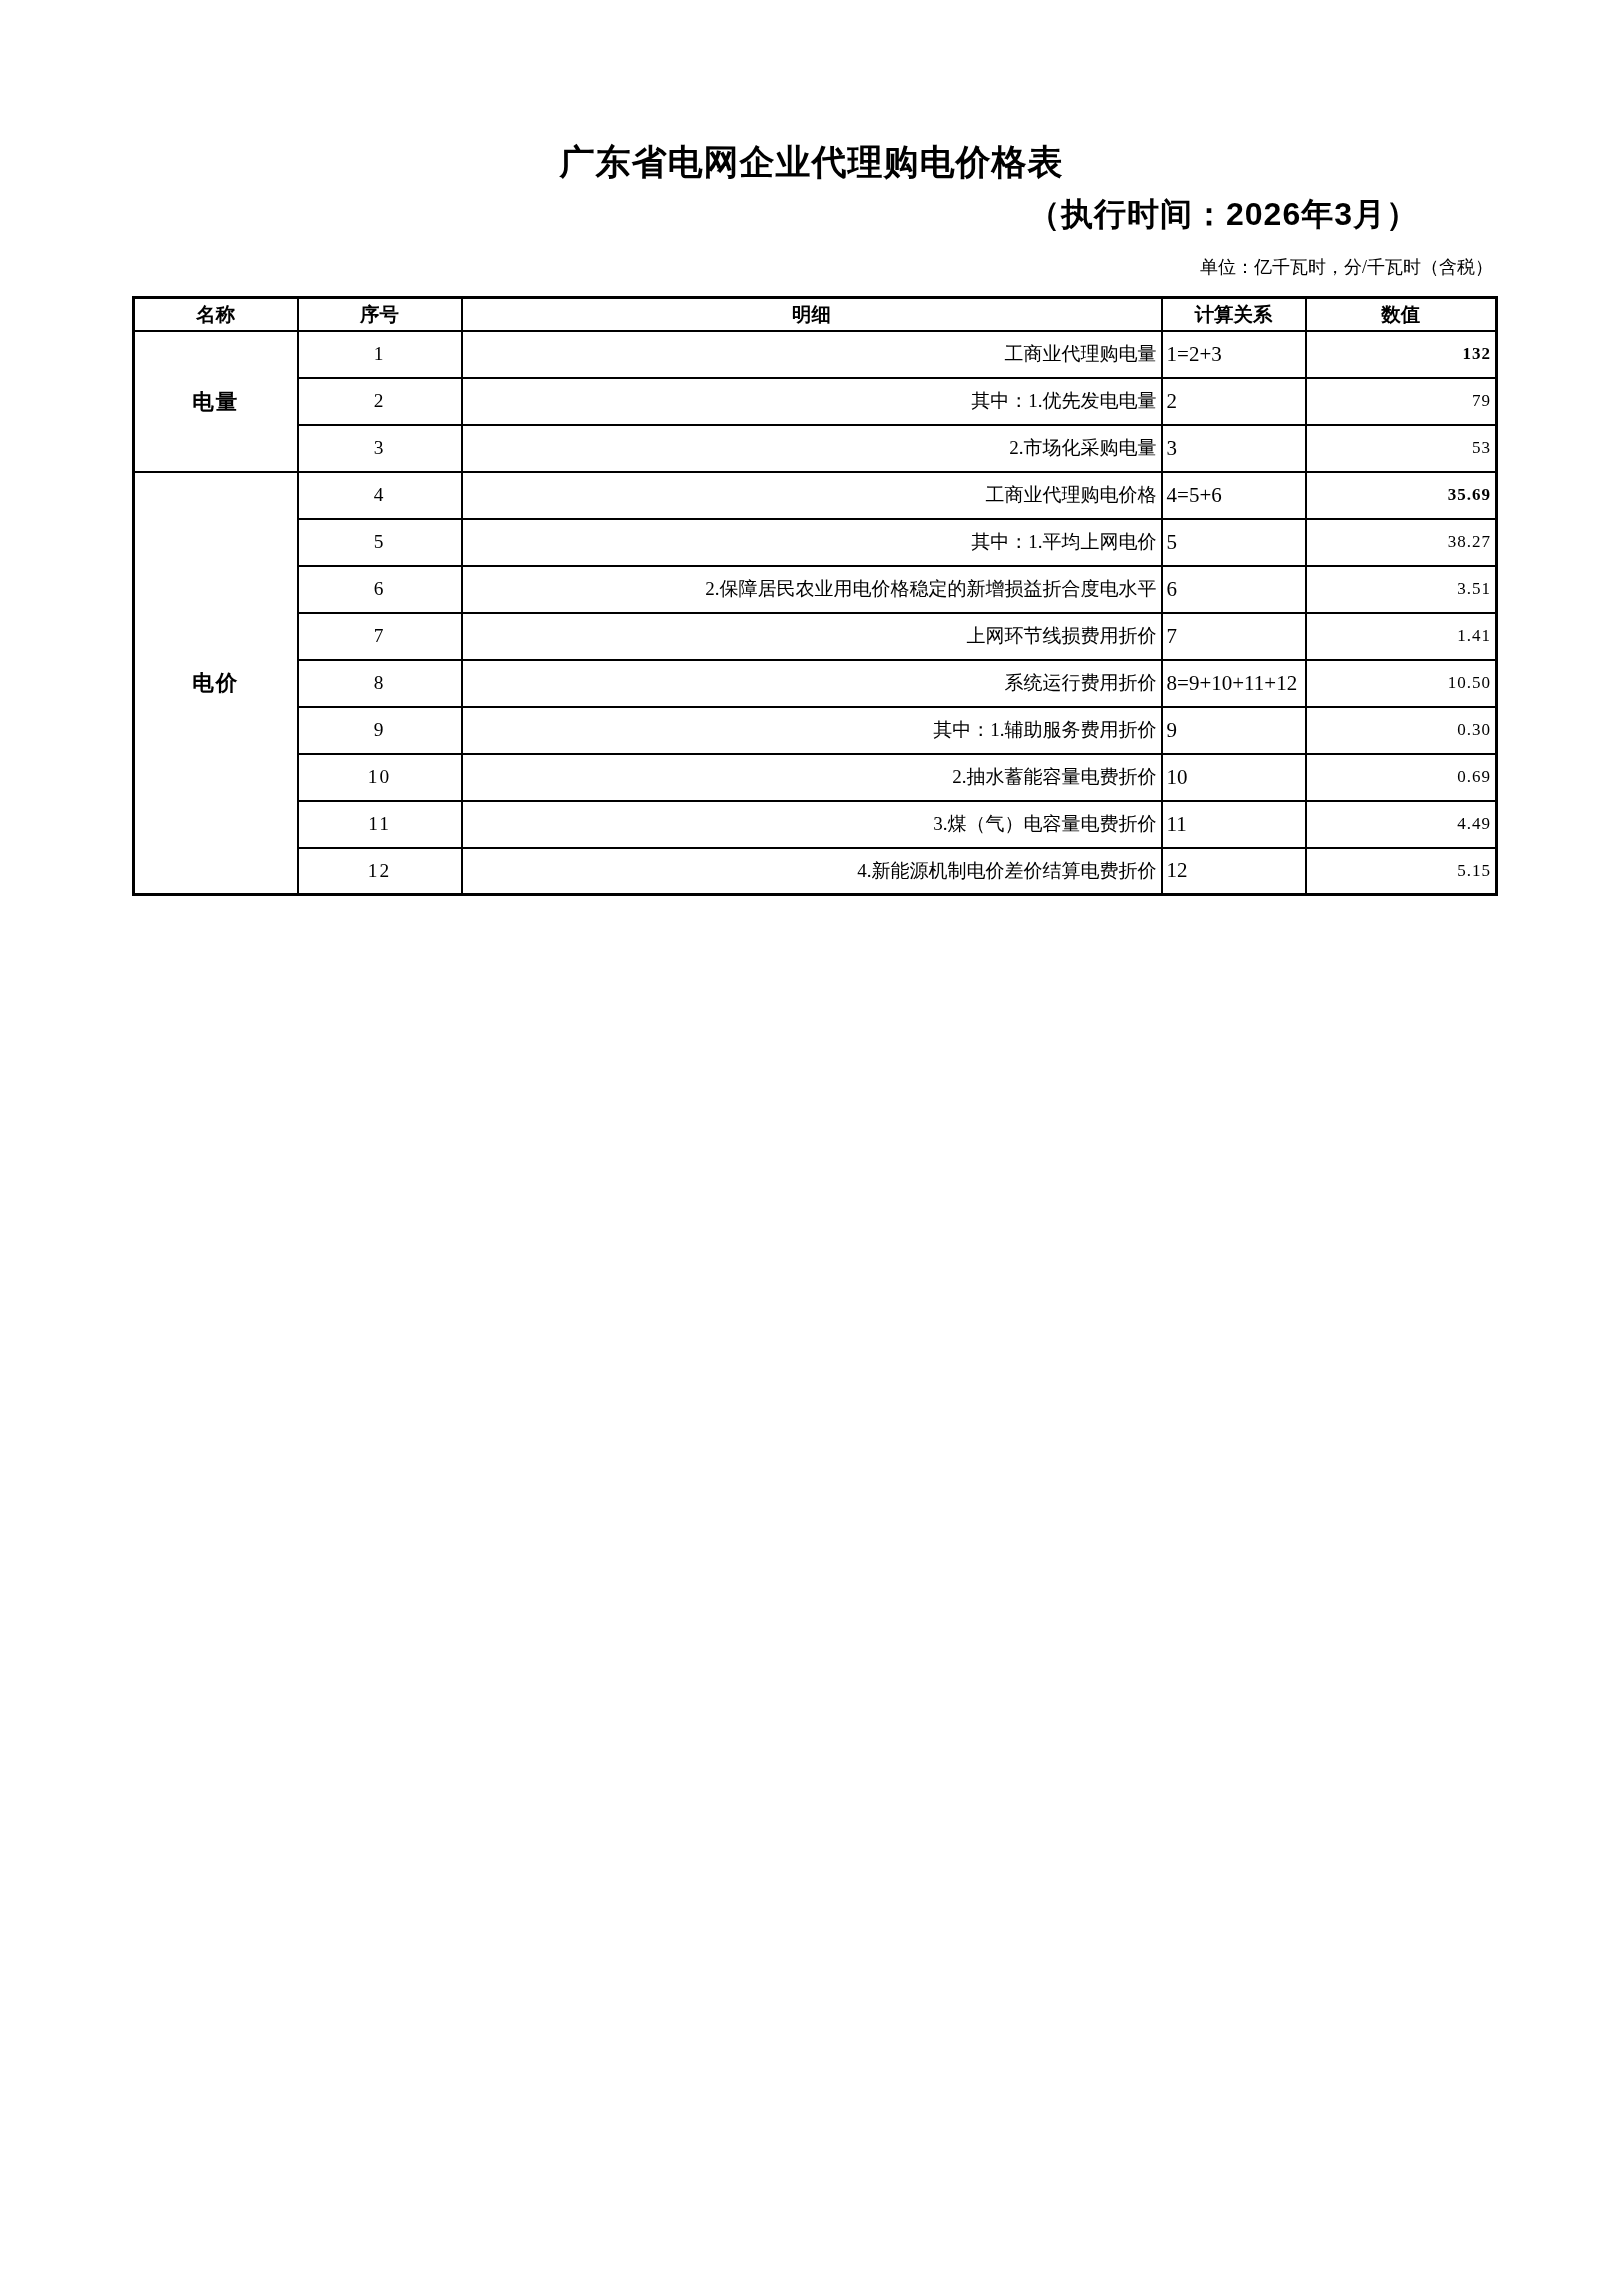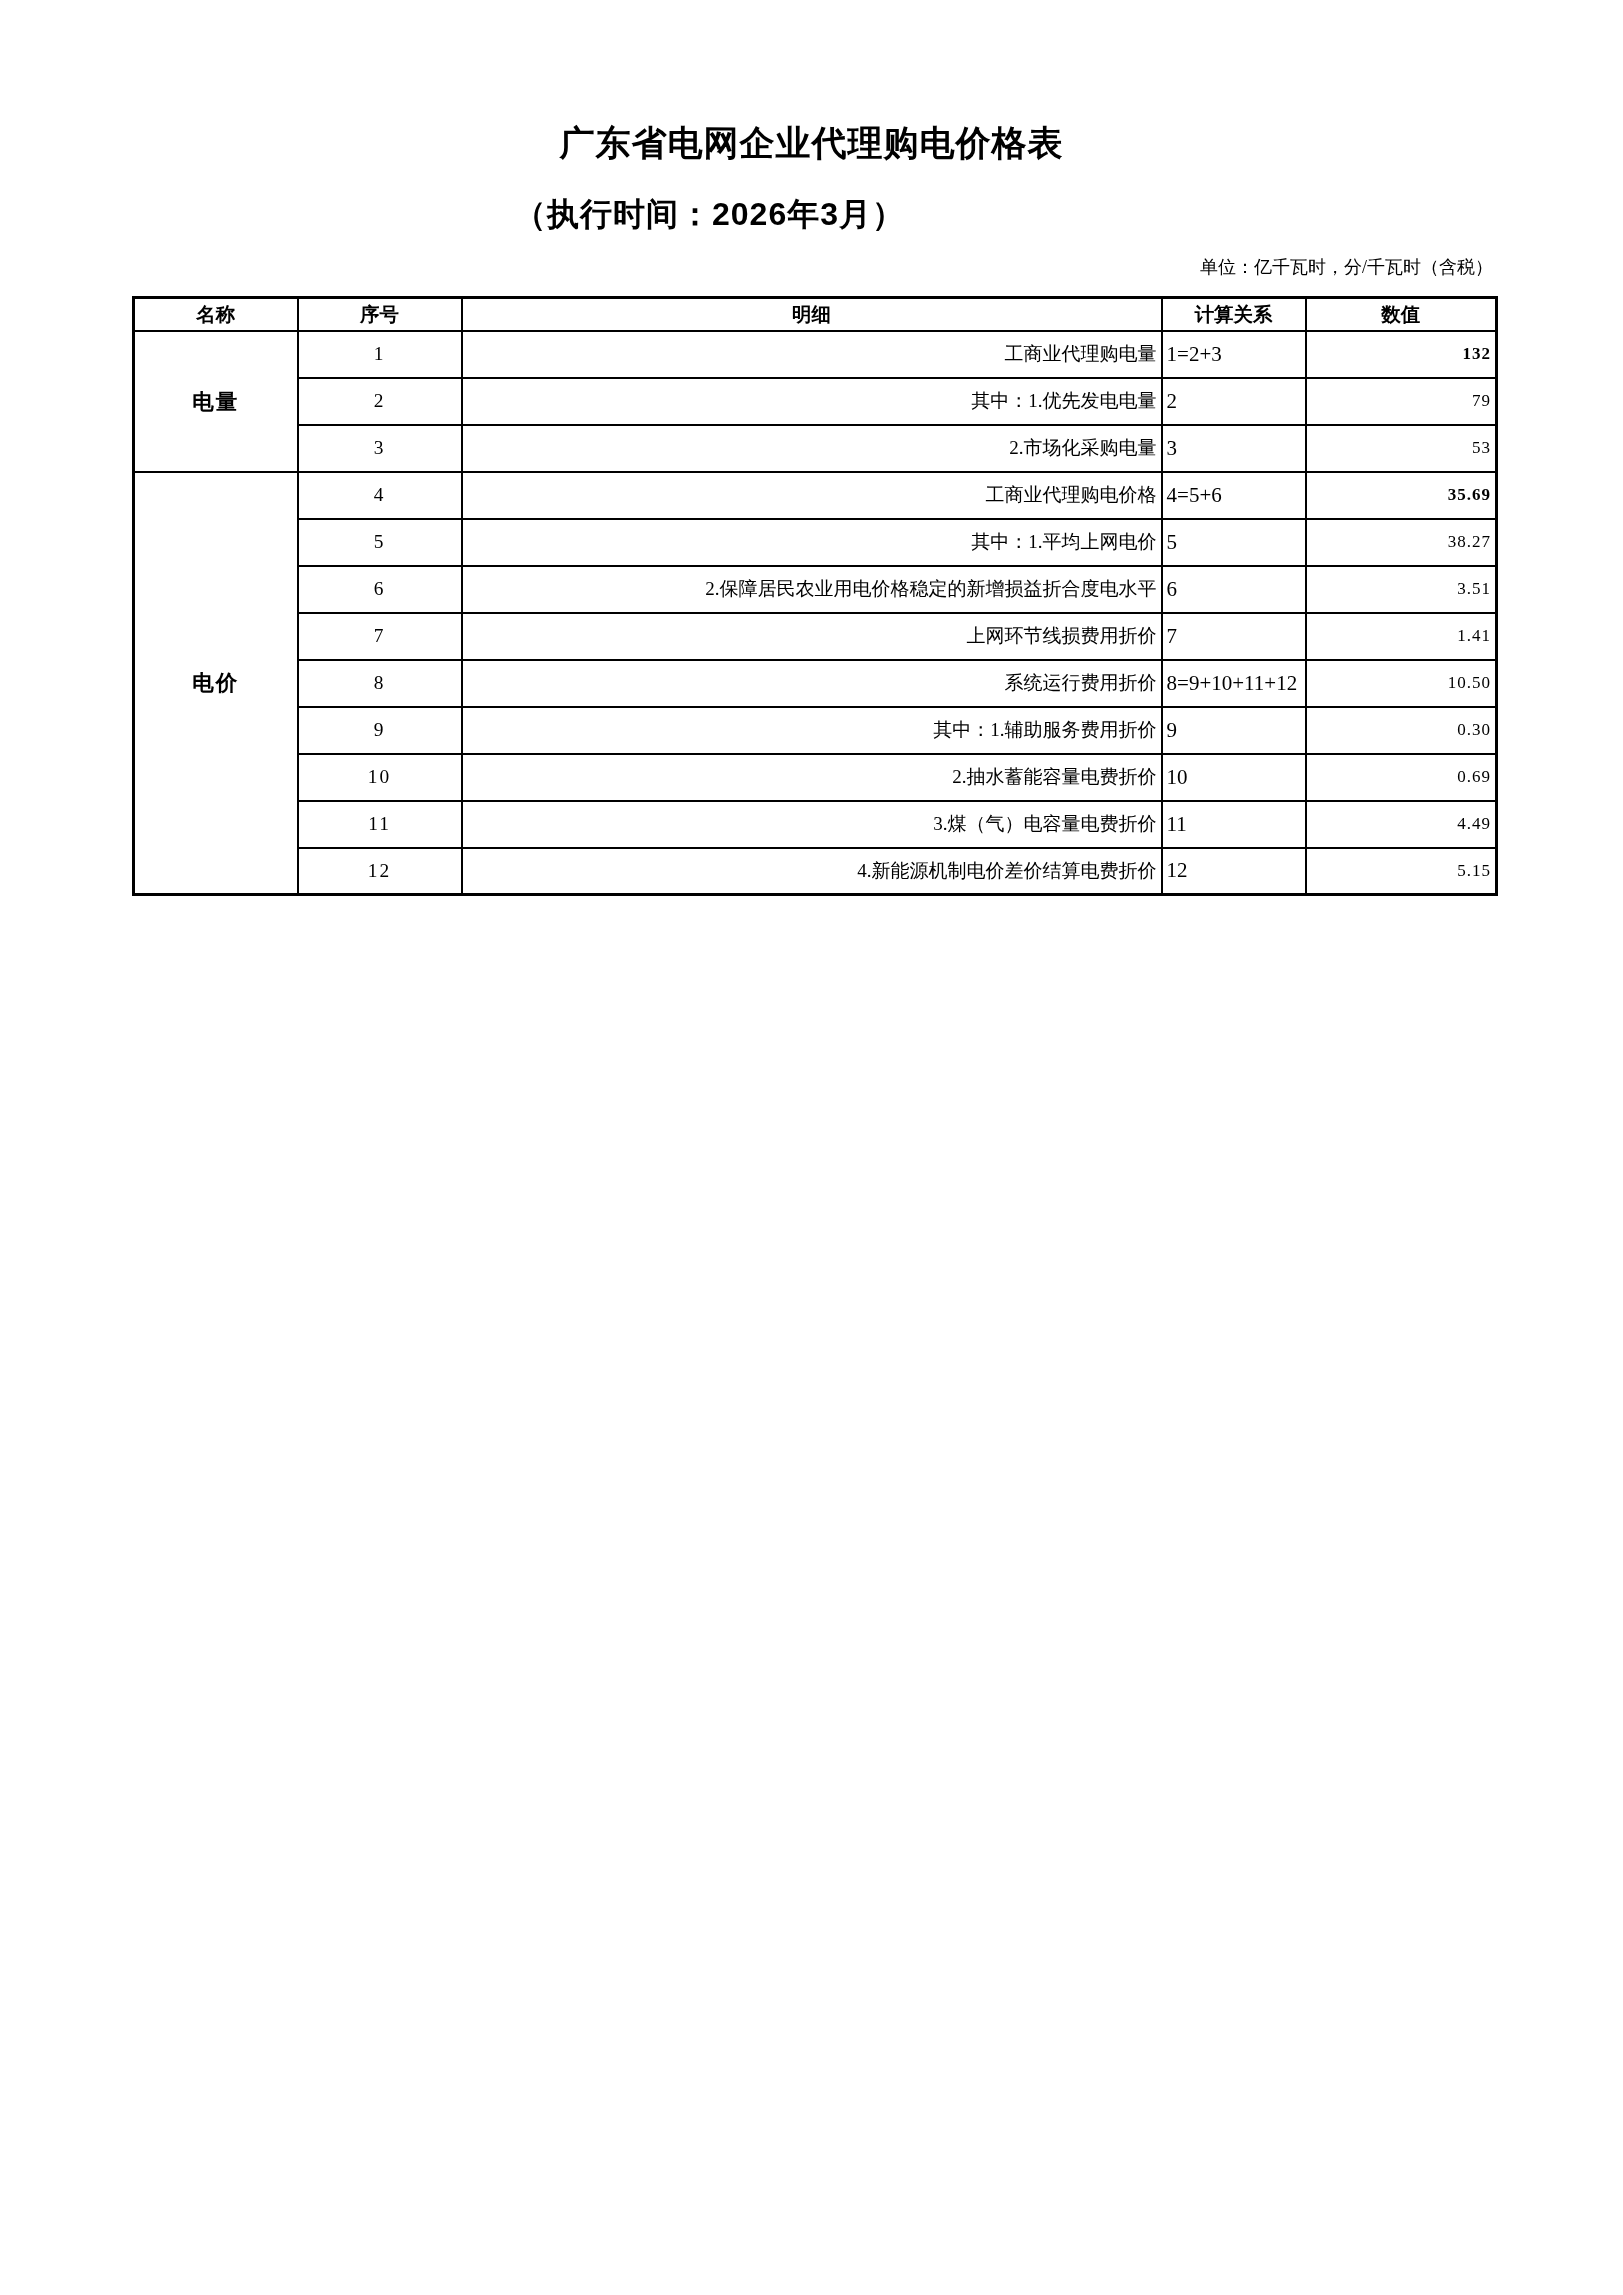--- a/index.html
+++ b/index.html
@@ -3,28 +3,28 @@
 <meta charset="utf-8">
 <style>
   html,body{margin:0;padding:0;}
   body{
     width:1623px;height:2295px;
     background:#ffffff;color:#000000;
     font-family:"Liberation Serif","DejaVu Serif",serif;
     position:relative;overflow:hidden;
   }
   .page-title{
-    position:absolute;top:120px;left:0;width:1623px;
+    position:absolute;top:139px;left:0;width:1623px;
     text-align:center;font-size:35px;font-weight:bold;
     font-family:"Liberation Sans","DejaVu Sans",sans-serif;
     letter-spacing:1px;
   }
   .page-subtitle{
     position:absolute;top:193px;left:0;width:1419px;
-    text-align:center;font-size:32px;font-weight:bold;
+    text-align:right;font-size:32px;font-weight:bold;
     font-family:"Liberation Sans","DejaVu Sans",sans-serif;
     letter-spacing:1px;
   }
   .unit-note{
     position:absolute;top:255px;left:132px;width:1361px;
     text-align:right;font-size:18px;font-weight:normal;
   }
   table.price-table{
     position:absolute;left:132px;top:296px;
     width:1361px;

